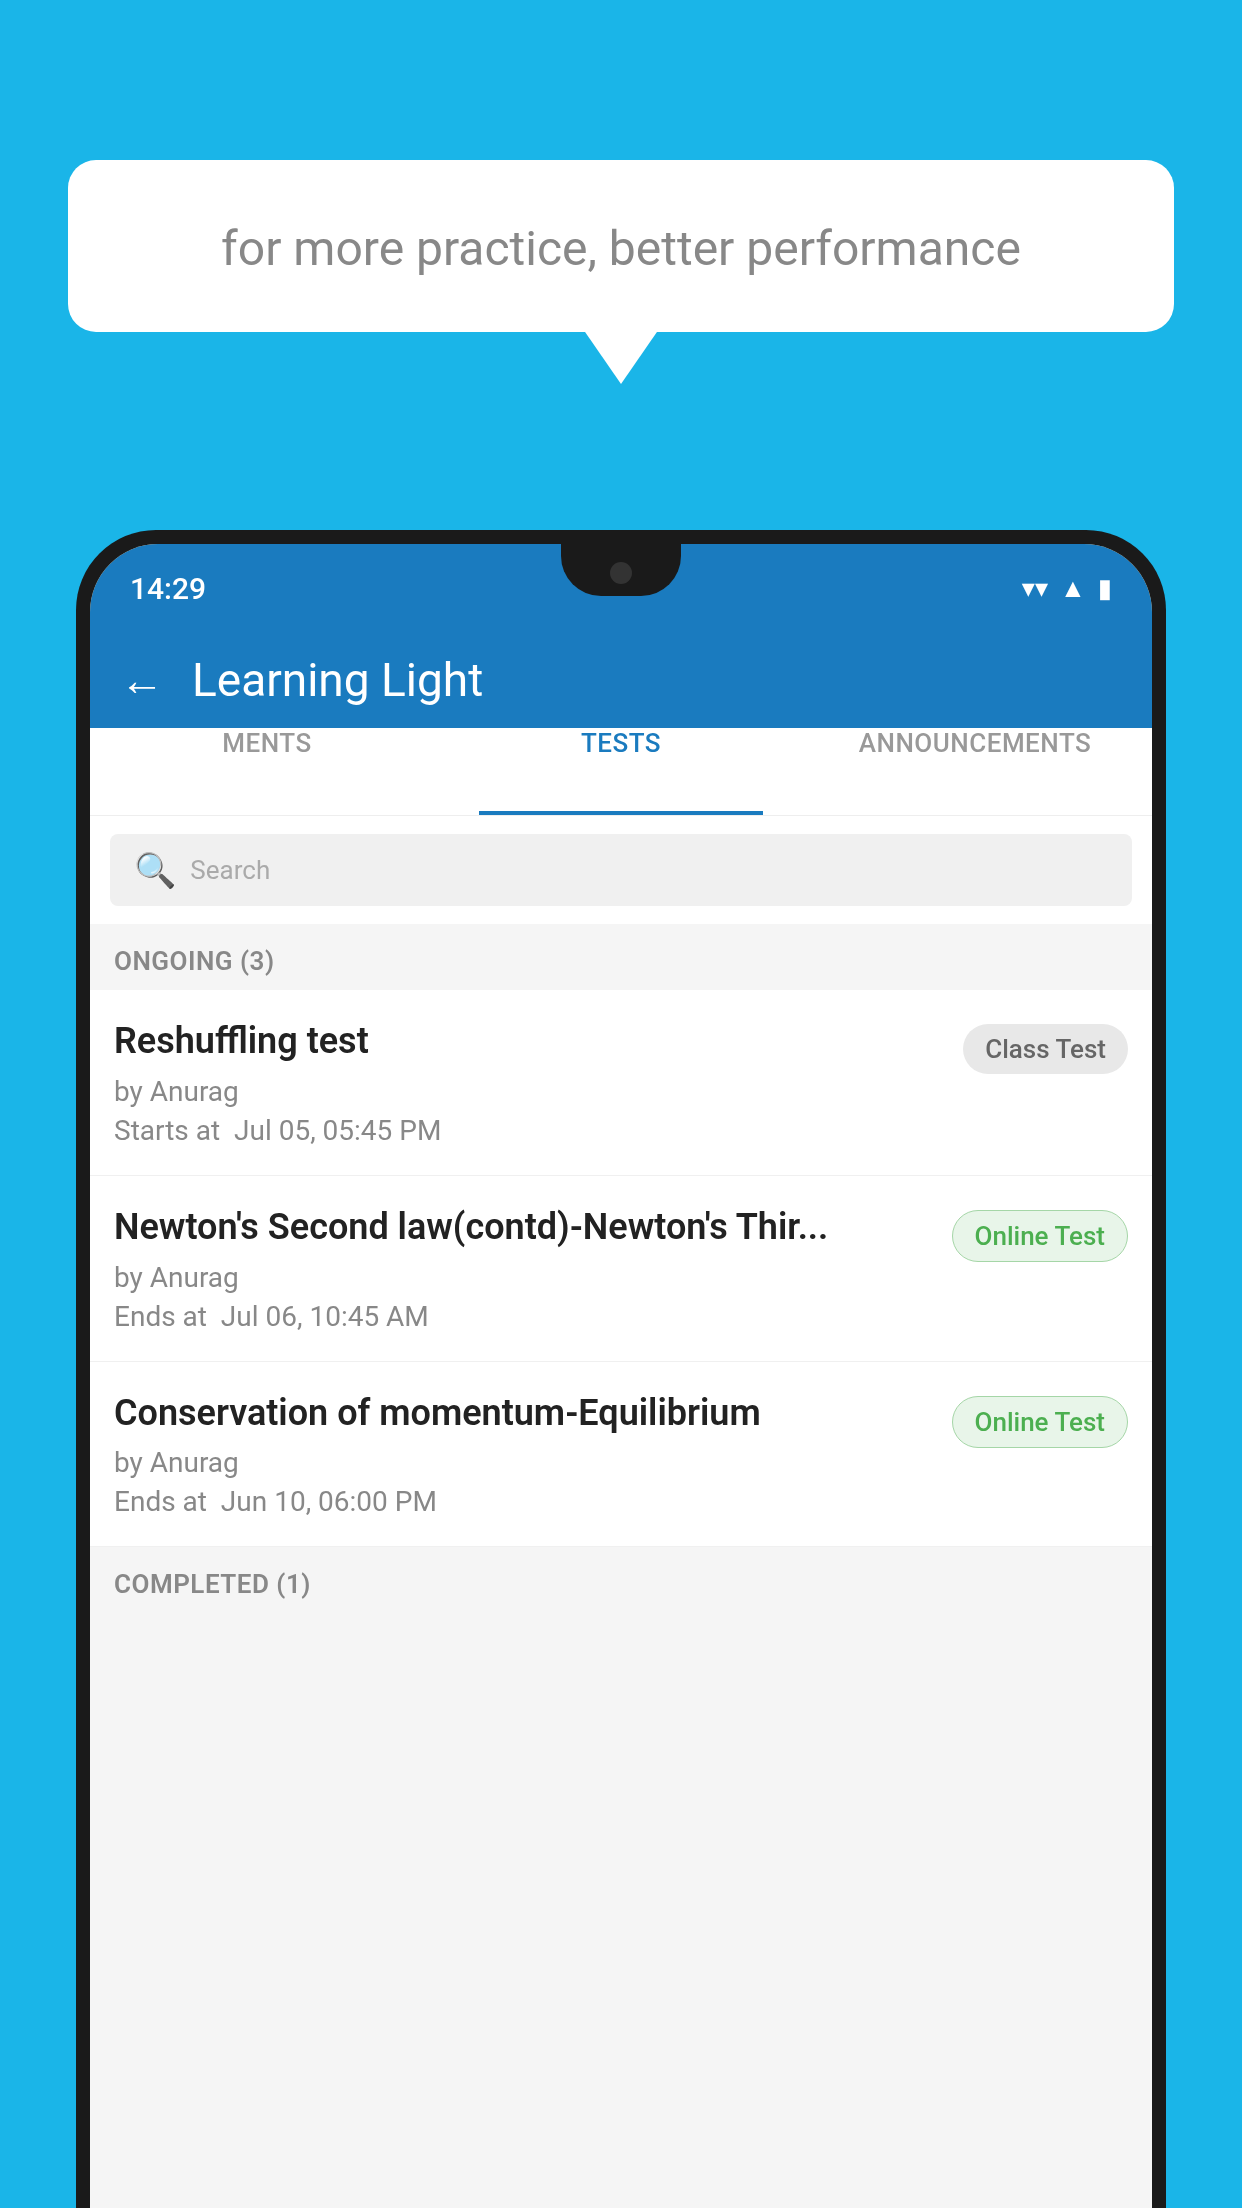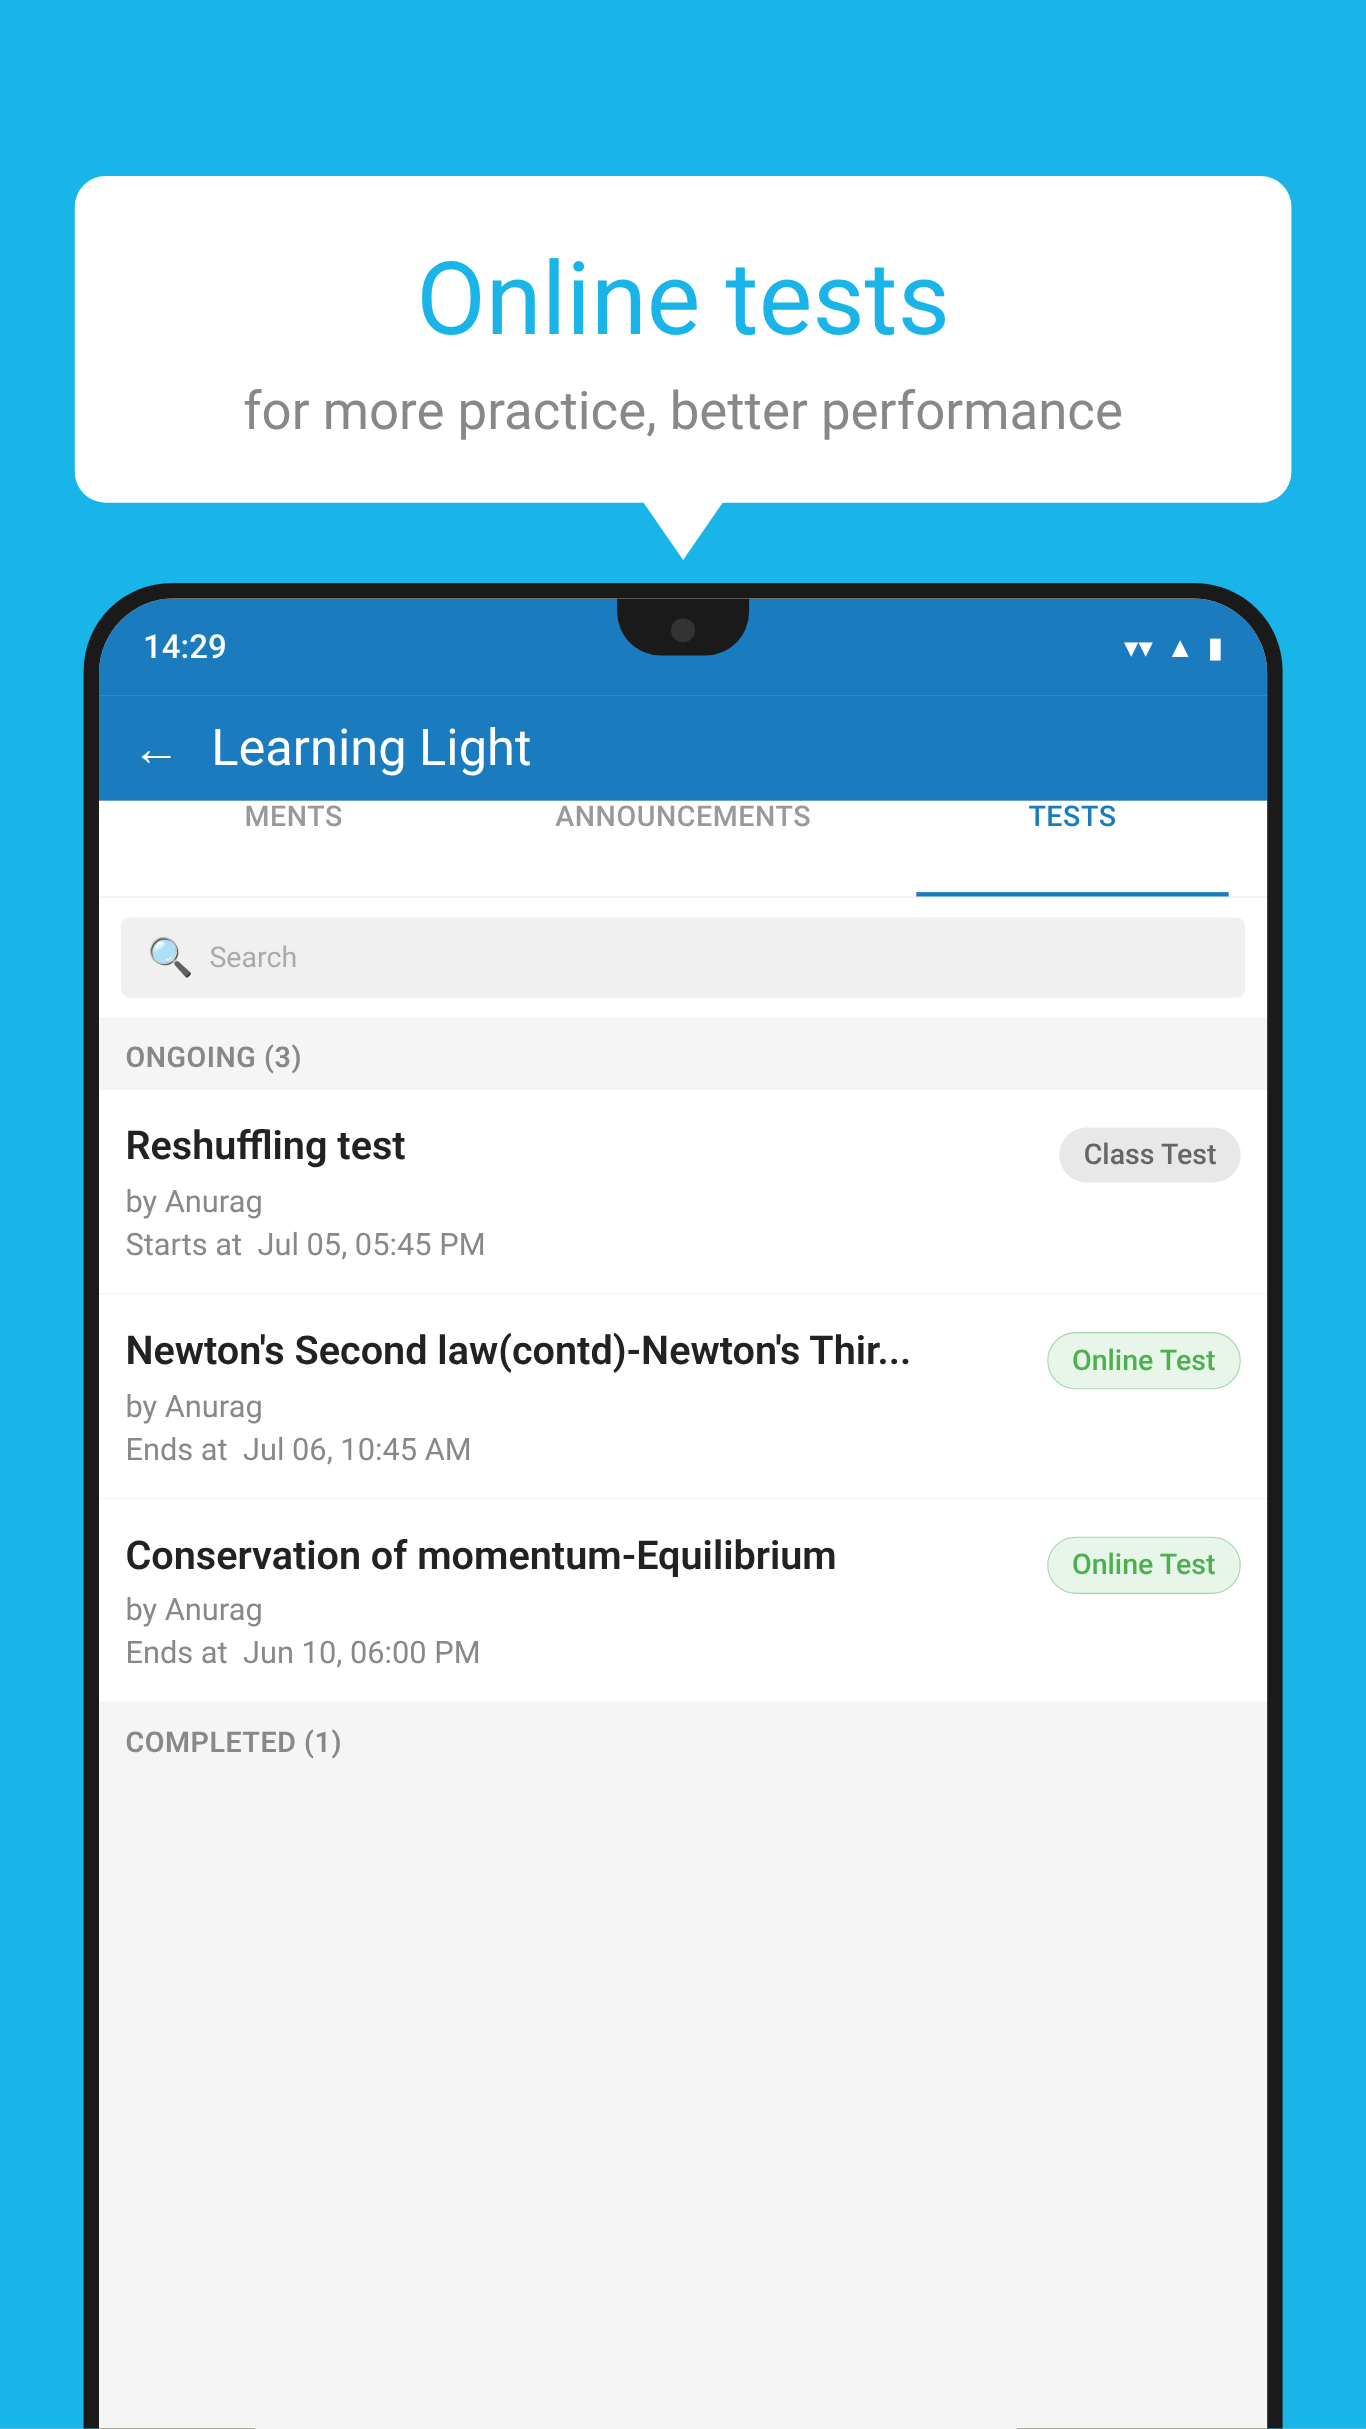--- a/index.html
+++ b/index.html
@@ -287,21 +287,20 @@
       font-size: 26px;
       color: #888;
       font-weight: 600;
       letter-spacing: 0.5px;
     }
   </style>
 </head>
 <body>
 
 <div class="speech-bubble">
-  <div class="bubble-title">Online tests</div>
   <div class="bubble-subtitle">for more practice, better performance</div>
 </div>
 
 <div class="phone-frame">
   <div class="phone-inner">
 
     <div class="notch-bar">
       <span class="status-time">14:29</span>
       <div class="notch-cutout">
         <div class="camera-dot"></div>
@@ -315,25 +314,25 @@
 
     <div class="app-header">
       <span class="back-arrow">←</span>
       <span class="app-title">Learning Light</span>
     </div>
 
     <div class="tabs-bar">
       <div class="tab-item">
         <span>MENTS</span>
       </div>
+      <div class="tab-item active">
+        <span>TESTS</span>
+      </div>
       <div class="tab-item">
         <span>ANNOUNCEMENTS</span>
-      </div>
-      <div class="tab-item active">
-        <span>TESTS</span>
       </div>
     </div>
 
     <div class="content-area">
 
       <div class="search-bar-container">
         <div class="search-bar">
           <span class="search-icon-el">🔍</span>
           <span class="search-placeholder">Search</span>
         </div>

